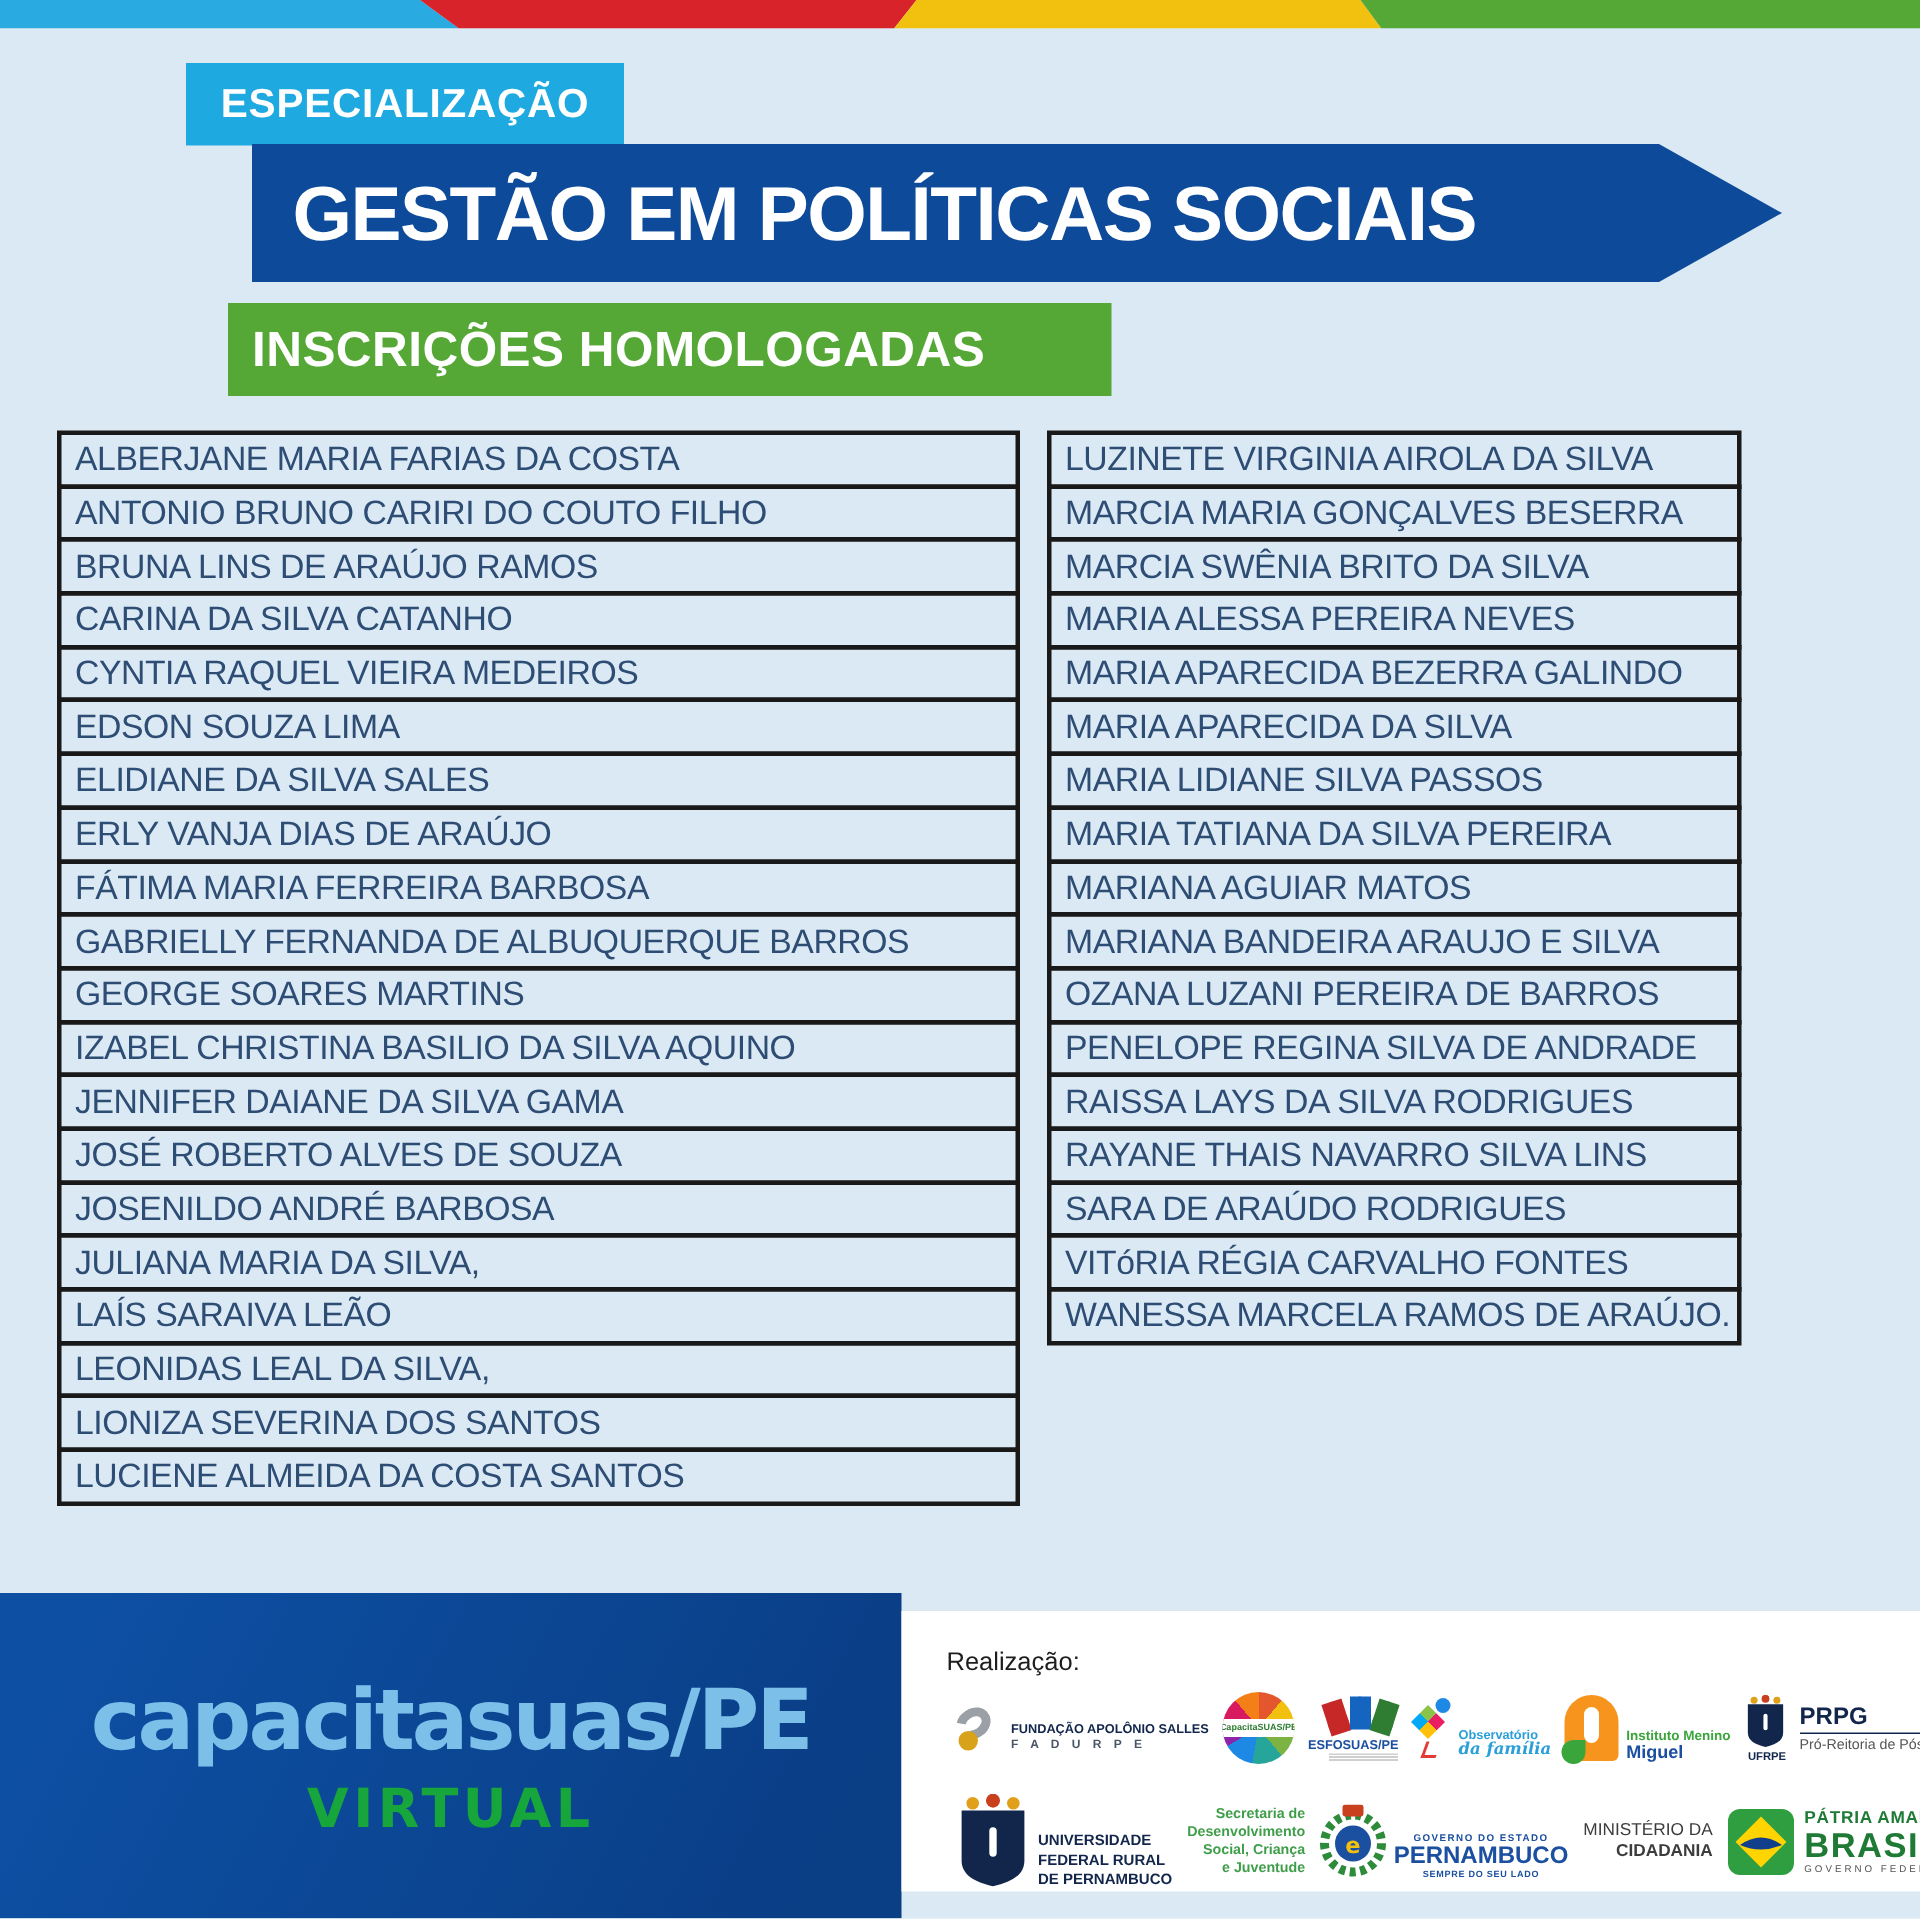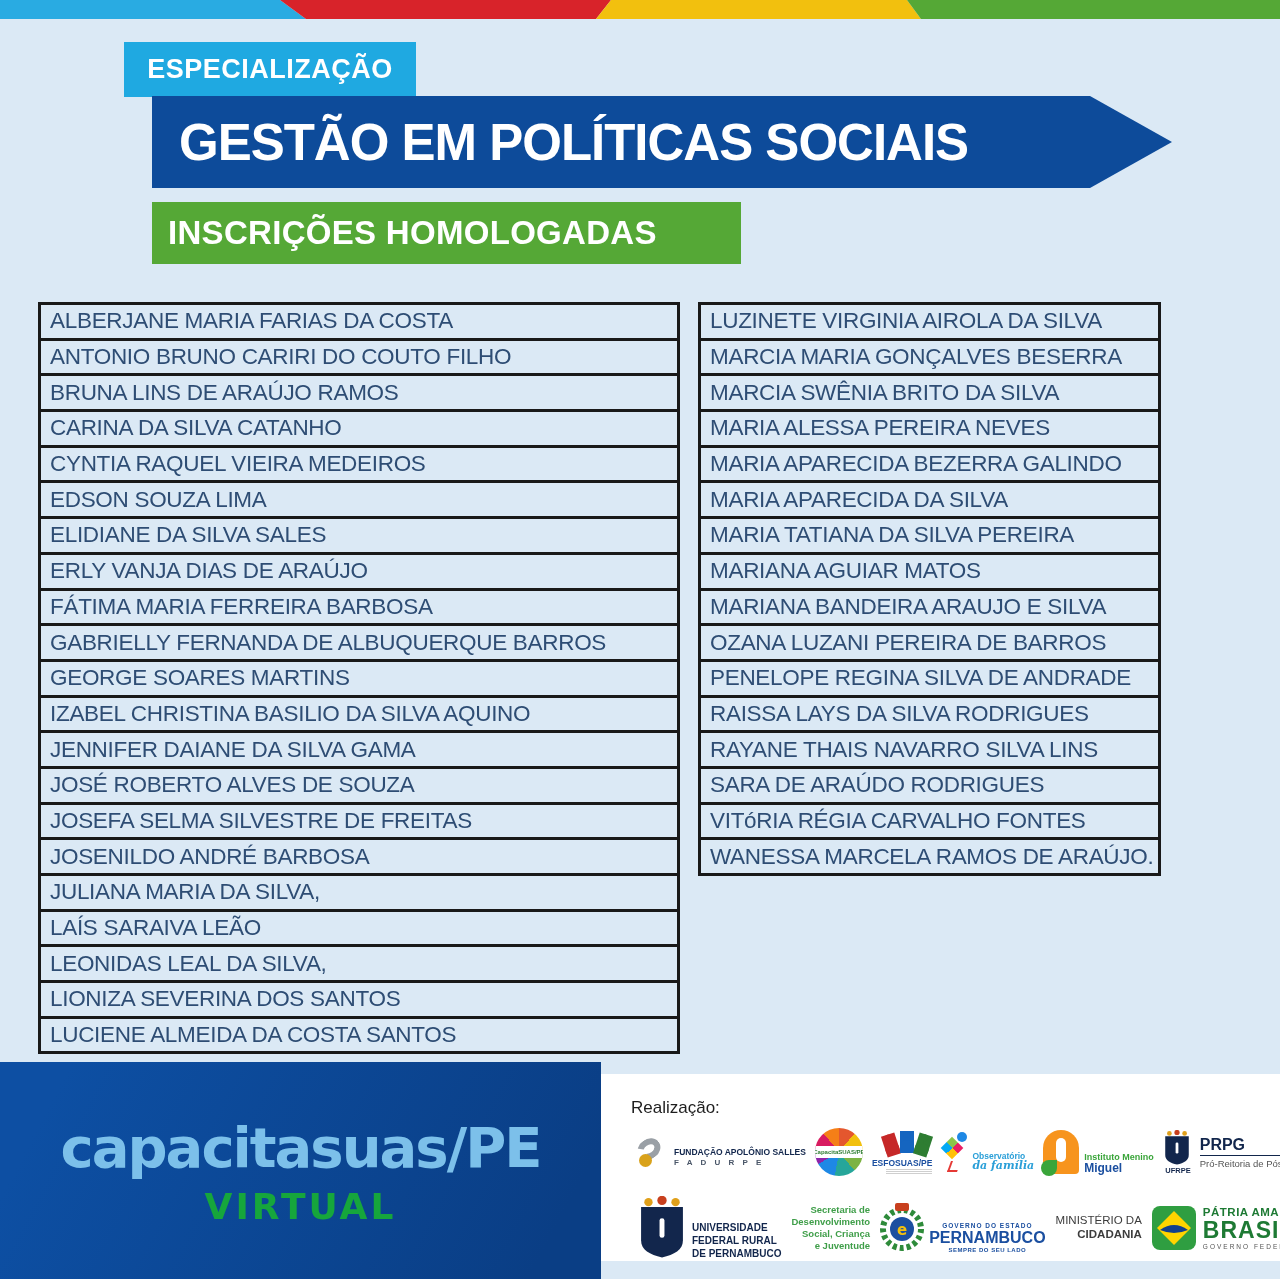--- a/index.html
+++ b/index.html
@@ -6,36 +6,36 @@
   body{font-family:"Liberation Sans",sans-serif;}
   .canvas{position:relative;width:1280px;height:1279px;background:#dbe9f5;overflow:hidden;}
 
   
   .top-stripe{position:absolute;left:0;top:0;display:block;}
 
   
   .kicker{position:absolute;left:124px;top:42px;width:292px;height:55px;background:#1fa9e1;
     display:flex;align-items:center;justify-content:center;}
   .kicker span{color:#fff;font-weight:800;font-size:27px;letter-spacing:.5px;}
-  .title-banner{position:absolute;left:152px;top:96px;width:1020px;height:92px;background:#0d4b9a;
+  .title-banner{position:absolute;left:168px;top:96px;width:1020px;height:92px;background:#0d4b9a;
     clip-path:polygon(0 0,938px 0,100% 50%,938px 100%,0 100%);
     display:flex;align-items:center;}
   .title-banner span{color:#fff;font-weight:800;font-size:51px;letter-spacing:-1px;padding-left:27px;white-space:nowrap;}
   .subtitle{position:absolute;left:152px;top:190px;width:589px;height:62px;background:#55a836;
     display:flex;align-items:center;margin-top:12px;}
   .subtitle span{color:#fff;font-weight:800;font-size:33px;padding-left:16px;letter-spacing:.3px;}
 
   
   .names{position:absolute;top:287px;}
   .names-left{left:38px;width:642px;}
   .names-right{left:698px;width:463px;}
   .name-row{height:38.7px;box-sizing:border-box;border:3px solid #191919;margin-top:-3px;
     display:flex;align-items:center;padding-left:9px;
     font-size:22.5px;color:#2e4d74;letter-spacing:-.3px;white-space:nowrap;}
-  .name-row:first-of-type{margin-top:15px;}
+  .name-row:first-of-type{margin-top:0;}
 
   
   .footer-blue{position:absolute;left:0;top:1062px;width:601px;height:217px;
     background:linear-gradient(118deg,#0d4fa3 10%,#0a3e85 90%);
     display:flex;flex-direction:column;align-items:center;justify-content:center;gap:6px;}
   .brand1{color:#7cc0ea;font-family:"DejaVu Sans",sans-serif;font-weight:700;font-size:56px;letter-spacing:-2px;}
   .brand2{color:#16a63c;font-family:"DejaVu Sans",sans-serif;font-weight:800;font-size:36px;letter-spacing:3px;}
 
   .footer-white{position:absolute;left:601px;top:1074px;width:679px;height:187px;background:#fff;
     box-sizing:border-box;padding:24px 14px 8px 30px;}
@@ -192,23 +192,20 @@
       </div>
 
       <div class="name-row">
         <span>JENNIFER DAIANE DA SILVA GAMA</span>
       </div>
 
       <div class="name-row">
         <span>JOSÉ ROBERTO ALVES DE SOUZA</span>
       </div>
 
-      <div class="name-row">
-        <span>JOSEFA SELMA SILVESTRE DE FREITAS</span>
-      </div>
 
       <div class="name-row">
         <span>JOSENILDO ANDRÉ BARBOSA</span>
       </div>
 
       <div class="name-row">
         <span>JULIANA MARIA DA SILVA,</span>
       </div>
 
       <div class="name-row">
@@ -247,20 +244,23 @@
       </div>
 
       <div class="name-row">
         <span>MARIA APARECIDA BEZERRA GALINDO</span>
       </div>
 
       <div class="name-row">
         <span>MARIA APARECIDA DA SILVA</span>
       </div>
 
+      <div class="name-row">
+        <span>MARIA LIDIANE SILVA PASSOS</span>
+      </div>
 
       <div class="name-row">
         <span>MARIA TATIANA DA SILVA PEREIRA</span>
       </div>
 
       <div class="name-row">
         <span>MARIANA AGUIAR MATOS</span>
       </div>
 
       <div class="name-row">

